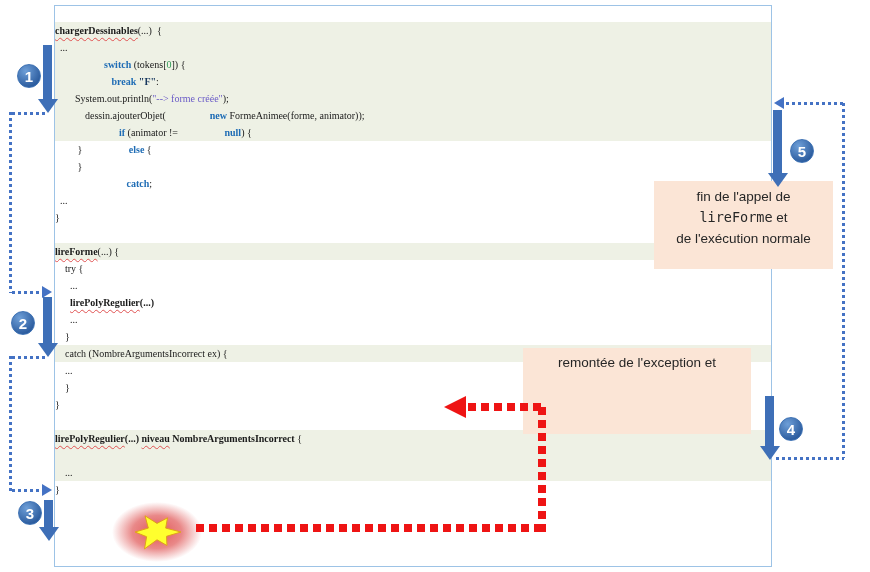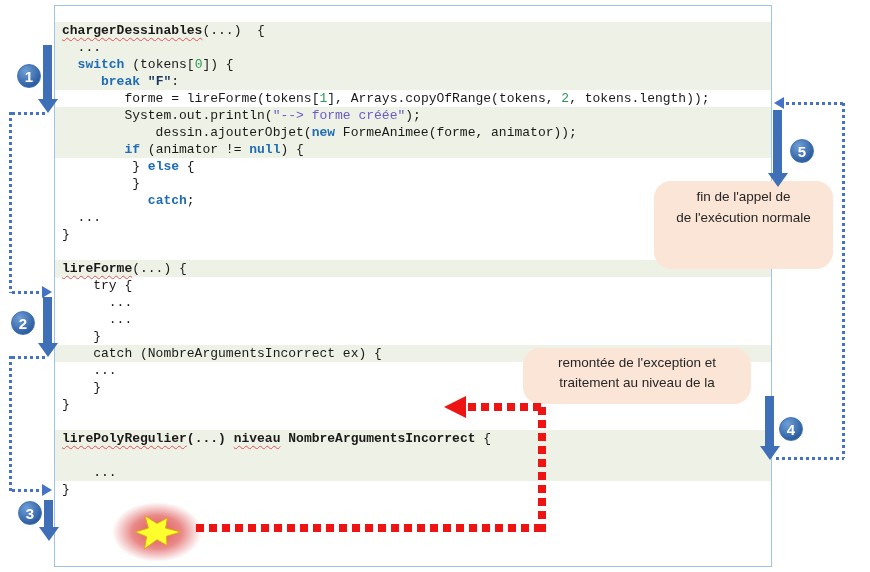--- a/index.html
+++ b/index.html
@@ -4,24 +4,24 @@
 <style>
   html,body{margin:0;padding:0;background:#ffffff;}
   .stage{position:relative;width:870px;height:572px;background:#ffffff;overflow:hidden;
          font-family:"Liberation Sans",sans-serif;}
 
   
   .code-box{position:absolute;left:54px;top:5px;width:718px;height:562px;
             border:1.5px solid #9dc3e6;background:#ffffff;box-sizing:border-box;z-index:1;}
   #code-lines{position:absolute;left:0;top:15.5px;right:0;}
   .cl{height:17px;line-height:17px;white-space:pre;
-      font-family:Liberation Mono, monospace;font-size:13px;
-      color:#1a1a1a;padding-left:7px;}
+      font-family:Liberation Serif, serif;font-size:10px;
+      color:#1a1a1a;}
   .cl.g{background:var(--band_green);}
-  .k{color:var(--keyword_blue);font-weight:bold;}
+  .k{color:var(--keyword_blue);font-weight:bold;margin-left:44px;}
   .n{color:var(--number_green);}
   .s{color:var(--string_purple);}
   .sf{color:#17375e;font-weight:bold;}
   .m{font-weight:bold;}
   .b{font-weight:bold;}
   .sq{text-decoration-line:underline;text-decoration-style:wavy;
       text-decoration-color:#e05252;text-decoration-thickness:1px;text-underline-offset:3px;}
 
   
   .shaft{position:absolute;width:9px;background:var(--arrow_blue);z-index:4;}
@@ -41,57 +41,57 @@
   
   .red-h{position:absolute;height:8px;z-index:5;
          background:repeating-linear-gradient(90deg,var(--red) 0 8px,transparent 8px 13px);}
   .red-v{position:absolute;width:8px;z-index:5;
          background:repeating-linear-gradient(180deg,var(--red) 0 8px,transparent 8px 13px);}
   .red-head-left{position:absolute;width:0;height:0;border-top:11px solid transparent;
          border-bottom:11px solid transparent;border-right:22px solid var(--red);z-index:5;}
 
   
   .callout{position:absolute;background:var(--callout_bg);color:#262626;
-           text-align:center;z-index:3;font-size:13.5px;border-radius:17px;}
+           text-align:center;z-index:3;font-size:13.5px;}
   .callout .mono{font-family:"DejaVu Sans Mono","Liberation Mono",monospace;font-size:13.5px;}
   #callout-end{left:654px;top:181px;width:179px;height:88px;line-height:21px;padding-top:5px;box-sizing:border-box;}
-  #callout-up{left:523px;top:348px;width:228px;height:56px;line-height:19.5px;padding-top:5px;box-sizing:border-box;}
+  #callout-up{left:523px;top:348px;width:228px;height:86px;line-height:19.5px;padding-top:5px;box-sizing:border-box;}
 
   
   .badge{position:absolute;width:24px;height:24px;border-radius:50%;z-index:6;
          background:radial-gradient(circle at 35% 28%,#6e9fd8,#2c5c9e 75%);
          border:1px solid #3f73b5;color:#ffffff;font-weight:bold;font-size:15px;
          display:flex;align-items:center;justify-content:center;box-sizing:border-box;}
 
   .burst{position:absolute;z-index:4;}
 </style>
 </head>
 <body>
 
 <div class="stage">
 
   <div class="code-box">
     <div id="code-lines">
         <div class="cl g"><span class="m sq">chargerDessinables</span><span>(...)  {</span></div>
         <div class="cl g"><span>  ...</span></div>
         <div class="cl g"><span>  </span><span class="k">switch</span><span> (tokens[</span><span class="n">0</span><span>]) {</span></div>
         <div class="cl g"><span>     </span><span class="k">break</span><span> </span><span class="sf">"F"</span><span>:</span></div>
-        <div class="cl w"><span>        forme = lireForme(tokens[</span><span class="n">1</span><span>], Arrays.copyOfRange(tokens, </span><span class="n">2</span><span>, tokens.length));</span></div>
         <div class="cl g"><span>        System.out.println(</span><span class="s">"--&gt; forme créée"</span><span>);</span></div>
         <div class="cl g"><span>            dessin.ajouterObjet(</span><span class="k">new</span><span> FormeAnimee(forme, animator));</span></div>
         <div class="cl g"><span>        </span><span class="k">if</span><span> (animator != </span><span class="k">null</span><span>) {</span></div>
         <div class="cl w"><span>         } </span><span class="k">else</span><span> {</span></div>
         <div class="cl w"><span>         }</span></div>
         <div class="cl w"><span>           </span><span class="k">catch</span><span>;</span></div>
         <div class="cl w"><span>  ...</span></div>
         <div class="cl w"><span>}</span></div>
         <div class="cl w"></div>
         <div class="cl g"><span class="m sq">lireForme</span><span>(...) {</span></div>
         <div class="cl w"><span>    try {</span></div>
         <div class="cl w"><span>      ...</span></div>
+        <div class="cl w"><span>      </span><span class="m sq">lirePolyRegulier</span><span class="b">(...)</span></div>
         <div class="cl w"><span>      ...</span></div>
         <div class="cl w"><span>    }</span></div>
         <div class="cl g"><span>    catch (NombreArgumentsIncorrect ex) {</span></div>
         <div class="cl w"><span>    ...</span></div>
         <div class="cl w"><span>    }</span></div>
         <div class="cl w"><span>}</span></div>
         <div class="cl w"></div>
         <div class="cl g"><span class="m sq">lirePolyRegulier</span><span class="b">(...)</span><span> </span><span class="b sq">niveau</span><span> </span><span class="b">NombreArgumentsIncorrect</span><span> {</span></div>
         <div class="cl g"></div>
         <div class="cl g"><span>    ...</span></div>
@@ -141,26 +141,26 @@
         <stop offset="0.55" stop-color="#e05656" stop-opacity="0.7"></stop>
         <stop offset="1" stop-color="#e06060" stop-opacity="0"></stop>
       </radialGradient>
     </defs>
     <ellipse cx="49" cy="36" rx="45" ry="30" fill="url(#glow)"></ellipse>
     <polygon points="73,36 58.5,40.3 59,49.5 49,43.8 36.5,52.9 38.6,40.7 27,36 40.3,32.1 37,19.8 49,27.4 59.5,21.8 57.7,32.1" fill="#ffff2e" stroke="#e0a21a" stroke-width="1"></polygon>
   </svg>
 
   <div class="callout" id="callout-end">
     <div><span>fin de l'appel de</span></div>
+    <div><span class="mono">lireForme</span><span> et</span></div>
     <div><span>de l'exécution normale</span></div>
   </div>
 
   <div class="callout" id="callout-up">
     <div><span>remontée de  l'exception et</span></div>
-    <div><span>traitement au niveau de la</span></div>
   </div>
 
   <div class="badge" style="left:17px;top:64px;">
       <span>1</span>
     </div>
   <div class="badge" style="left:11px;top:311px;">
       <span>2</span>
     </div>
   <div class="badge" style="left:18px;top:501px;">
       <span>3</span>

